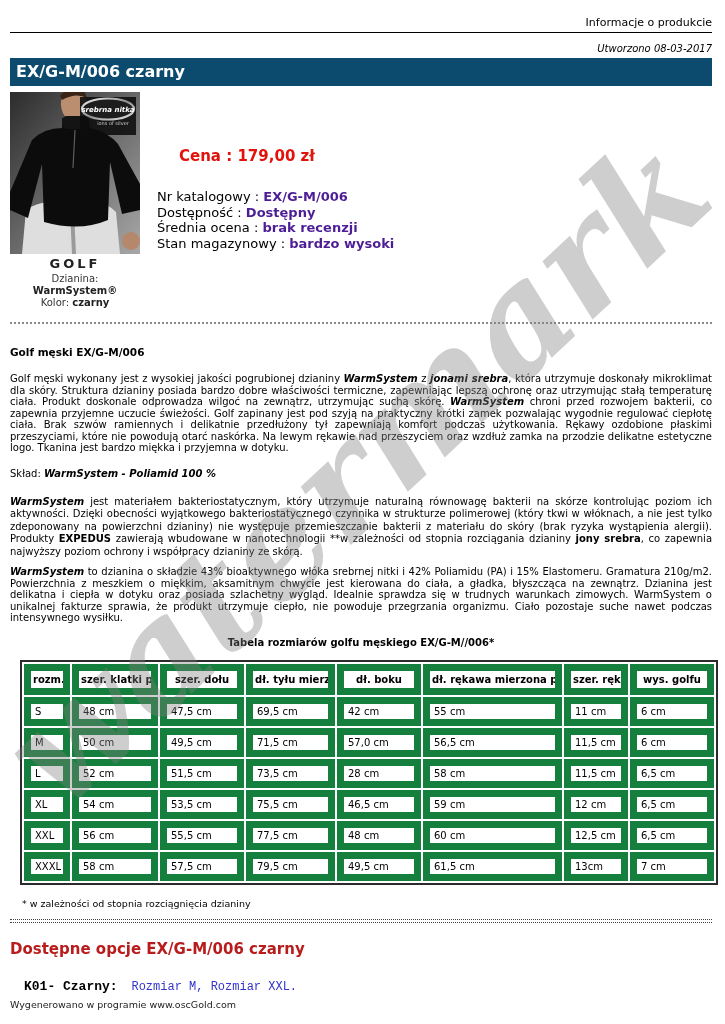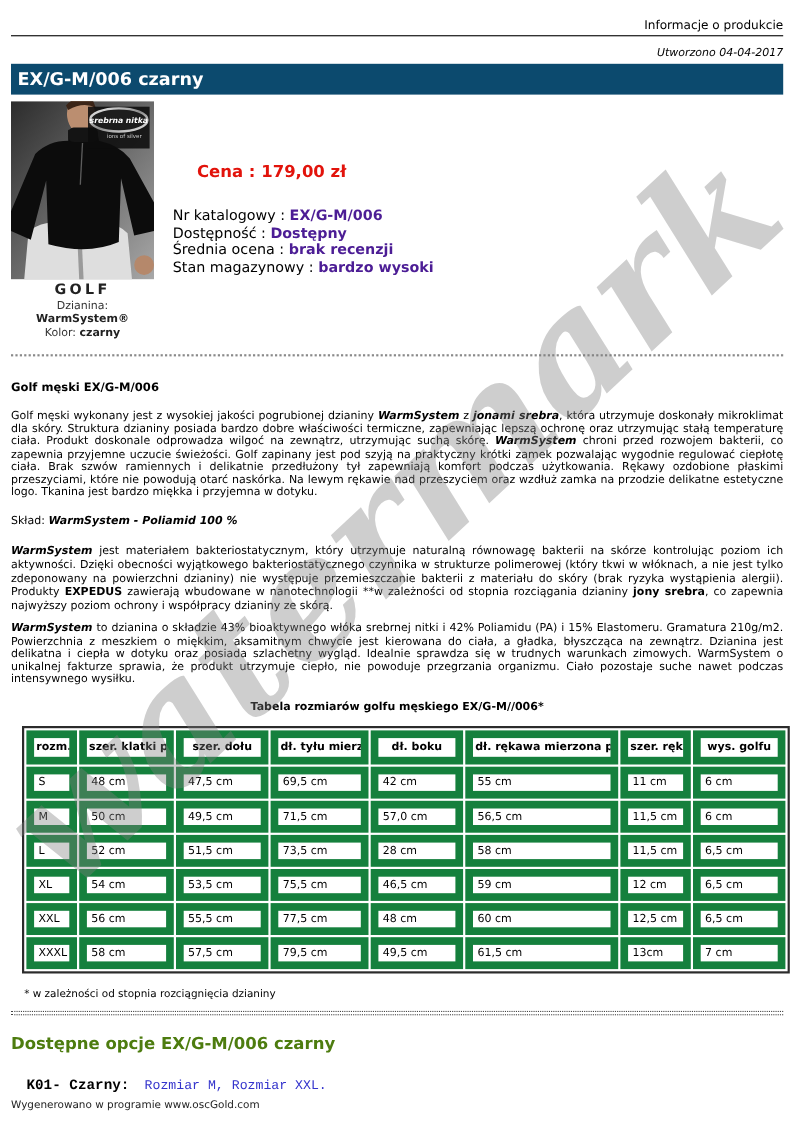--- a/index.html
+++ b/index.html
@@ -55,37 +55,37 @@
     border-collapse:separate; border-spacing:2px; table-layout:fixed; width:687px;
   }
   table.size-table th, table.size-table td {
     border:7px solid #15803d; font-size:10px; overflow:hidden; white-space:nowrap;
   }
   table.size-table th { font-weight:bold; text-align:center; padding:3px 2px; line-height:11px; height:26px; }
   table.size-table td { text-align:left; padding:2px 4px; height:15px; }
   .c0{width:46px}.c1{width:86px}.c2{width:84px}.c3{width:89px}.c4{width:84px}.c5{width:139px}.c6{width:64px}.c7{width:84px}
   .footnote { margin-top:13px; padding-left:12px; font-size:9.5px; }
   
-  .options-heading { margin-top:17px; color:#4d7c0f; font-weight:bold; font-size:15px; }
+  .options-heading { margin-top:17px; color:#b91c1c; font-weight:bold; font-size:15px; }
   .option-line { margin-top:21px; padding-left:14px; font-size:13px;font-family:Liberation Mono, monospace; }
   .option-label { font-weight:bold; }
   .option-values { color:#3333cc; font-size:12px; padding-left:6px; }
   
   .footer { position:absolute; left:10px; bottom:14px; font-size:9.5px; color:#222; }
 </style>
 </head>
 <body>
 
 <div class="page">
 
   <div class="watermark">watermark</div>
 
   <div class="top-link">Informacje o produkcie</div>
   <div class="head-rule"></div>
-  <div class="created">Utworzono 04-04-2017</div>
+  <div class="created">Utworzono 08-03-2017</div>
   <div class="title-bar">EX/G-M/006 czarny</div>
 
   <div class="product-row">
     <div class="img-col">
       <svg class="product-photo" viewBox="0 0 130 162" xmlns="http://www.w3.org/2000/svg">
         <defs>
           <linearGradient id="bgGrad" x1="0" y1="0" x2="1" y2="1">
             <stop offset="0" stop-color="#2c2c2c"></stop>
             <stop offset="0.55" stop-color="#6f6f6f"></stop>
             <stop offset="1" stop-color="#a8a8a8"></stop>

